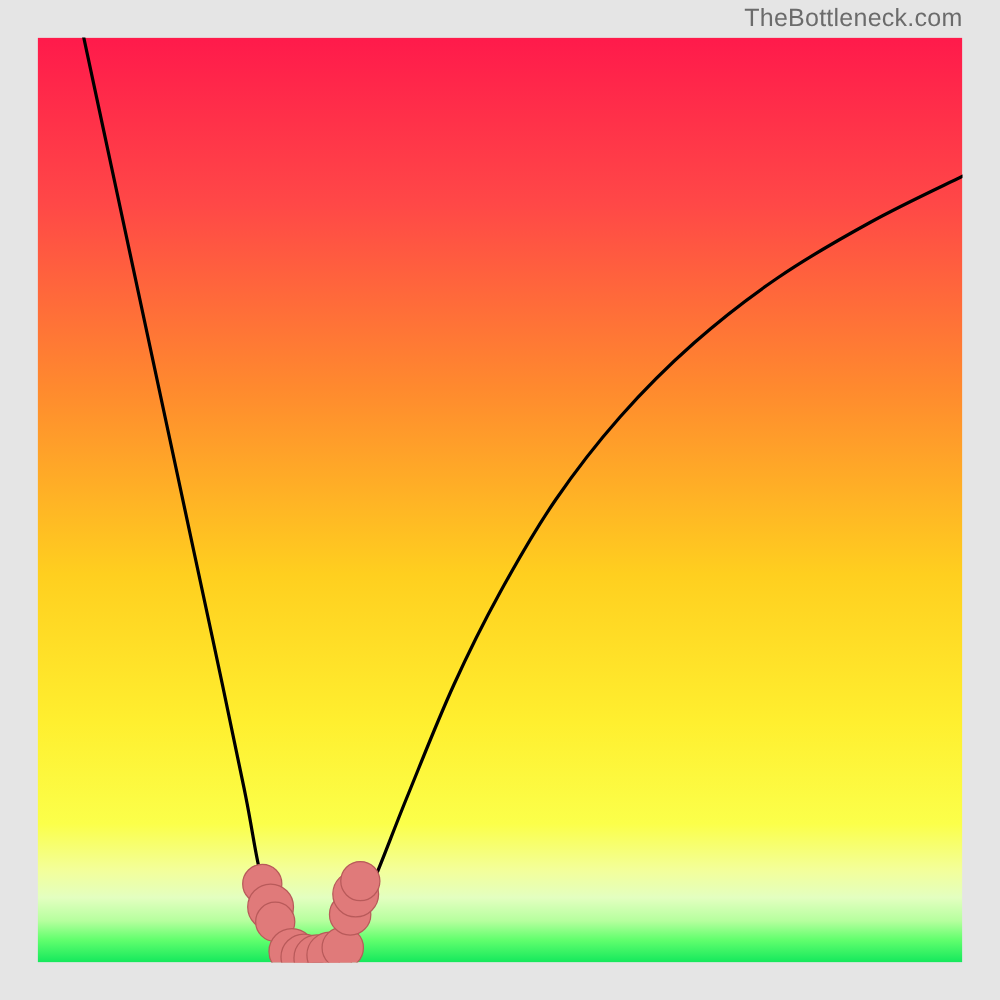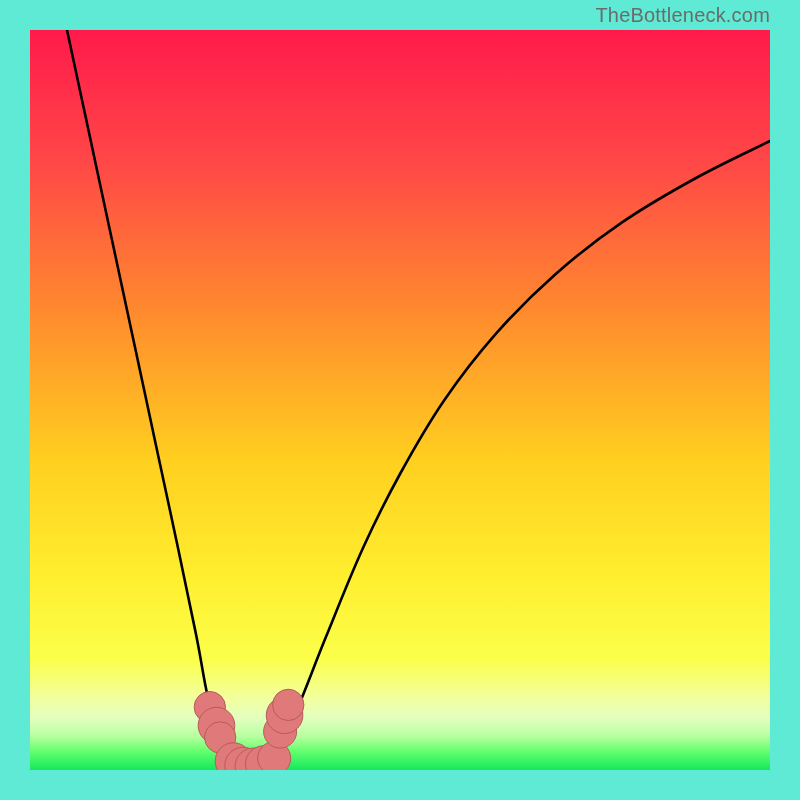--- a/index.html
+++ b/index.html
@@ -9,21 +9,21 @@
     height: 800px;
     overflow: hidden;
     background: #000;
     font-family: Arial, Helvetica, sans-serif;
   }
   .frame {
     position: absolute;
     left: 0; top: 0;
     width: 800px;
     height: 800px;
-    background: #5eead4;
+    background: #e5e5e5;
   }
   .plot {
     position: absolute;
     left: 30px;
     top: 30px;
     width: 740px;
     height: 740px;
     overflow: hidden;
   }
   .gradient {

